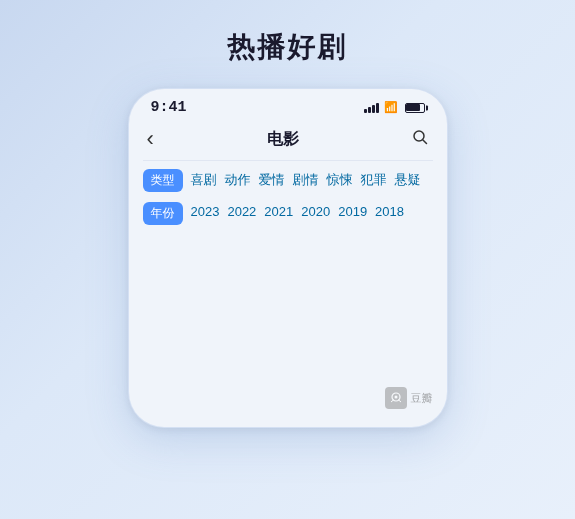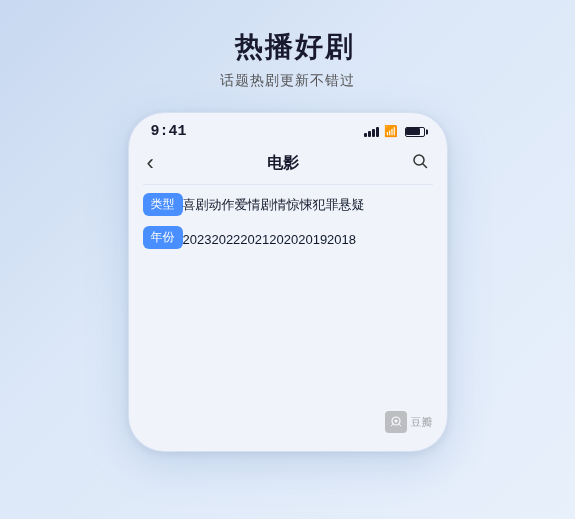--- a/index.html
+++ b/index.html
@@ -151,41 +151,42 @@
       cursor: pointer;
     }
 
     
     .filter-section {
       padding: 0 14px;
     }
 
     .filter-row {
       display: flex;
-      align-items: flex-end;
+      align-items: flex-start;
       margin-bottom: 10px;
+      gap: 8px;
       flex-wrap: nowrap;
       overflow: hidden;
     }
 
     .filter-label {
       background: #4a8fff;
       color: white;
       border-radius: 6px;
       padding: 3px 8px;
       font-size: 12px;
       font-weight: 500;
       white-space: nowrap;
       min-width: 36px;
       text-align: center;
     }
 
     .filter-item {
       font-size: 13px;
-      color: #0f172a;
+      color: #0369a1;
       white-space: nowrap;
       padding: 2px 0;
     }
 
     
     .bottom-buttons {
       display: flex;
       gap: 10px;
       padding: 6px 14px 0 14px;
     }
@@ -233,21 +234,20 @@
       height: 1px;
       background: rgba(200,210,230,0.4);
       margin: 0 14px 8px 14px;
     }
   </style>
 </head>
 <body>
 
 <div class="header-text">
   <div class="main-title">热播好剧</div>
-  <div class="sub-title">话题热剧更新不错过</div>
 </div>
 
 <div class="phone-wrap">
   <div class="phone-frame">
 
     <div class="status-bar">
       <span class="status-time">9:41</span>
       <div class="status-icons">
         <div class="signal-bars">
           <div class="signal-bar" style="height:4px;"></div>

